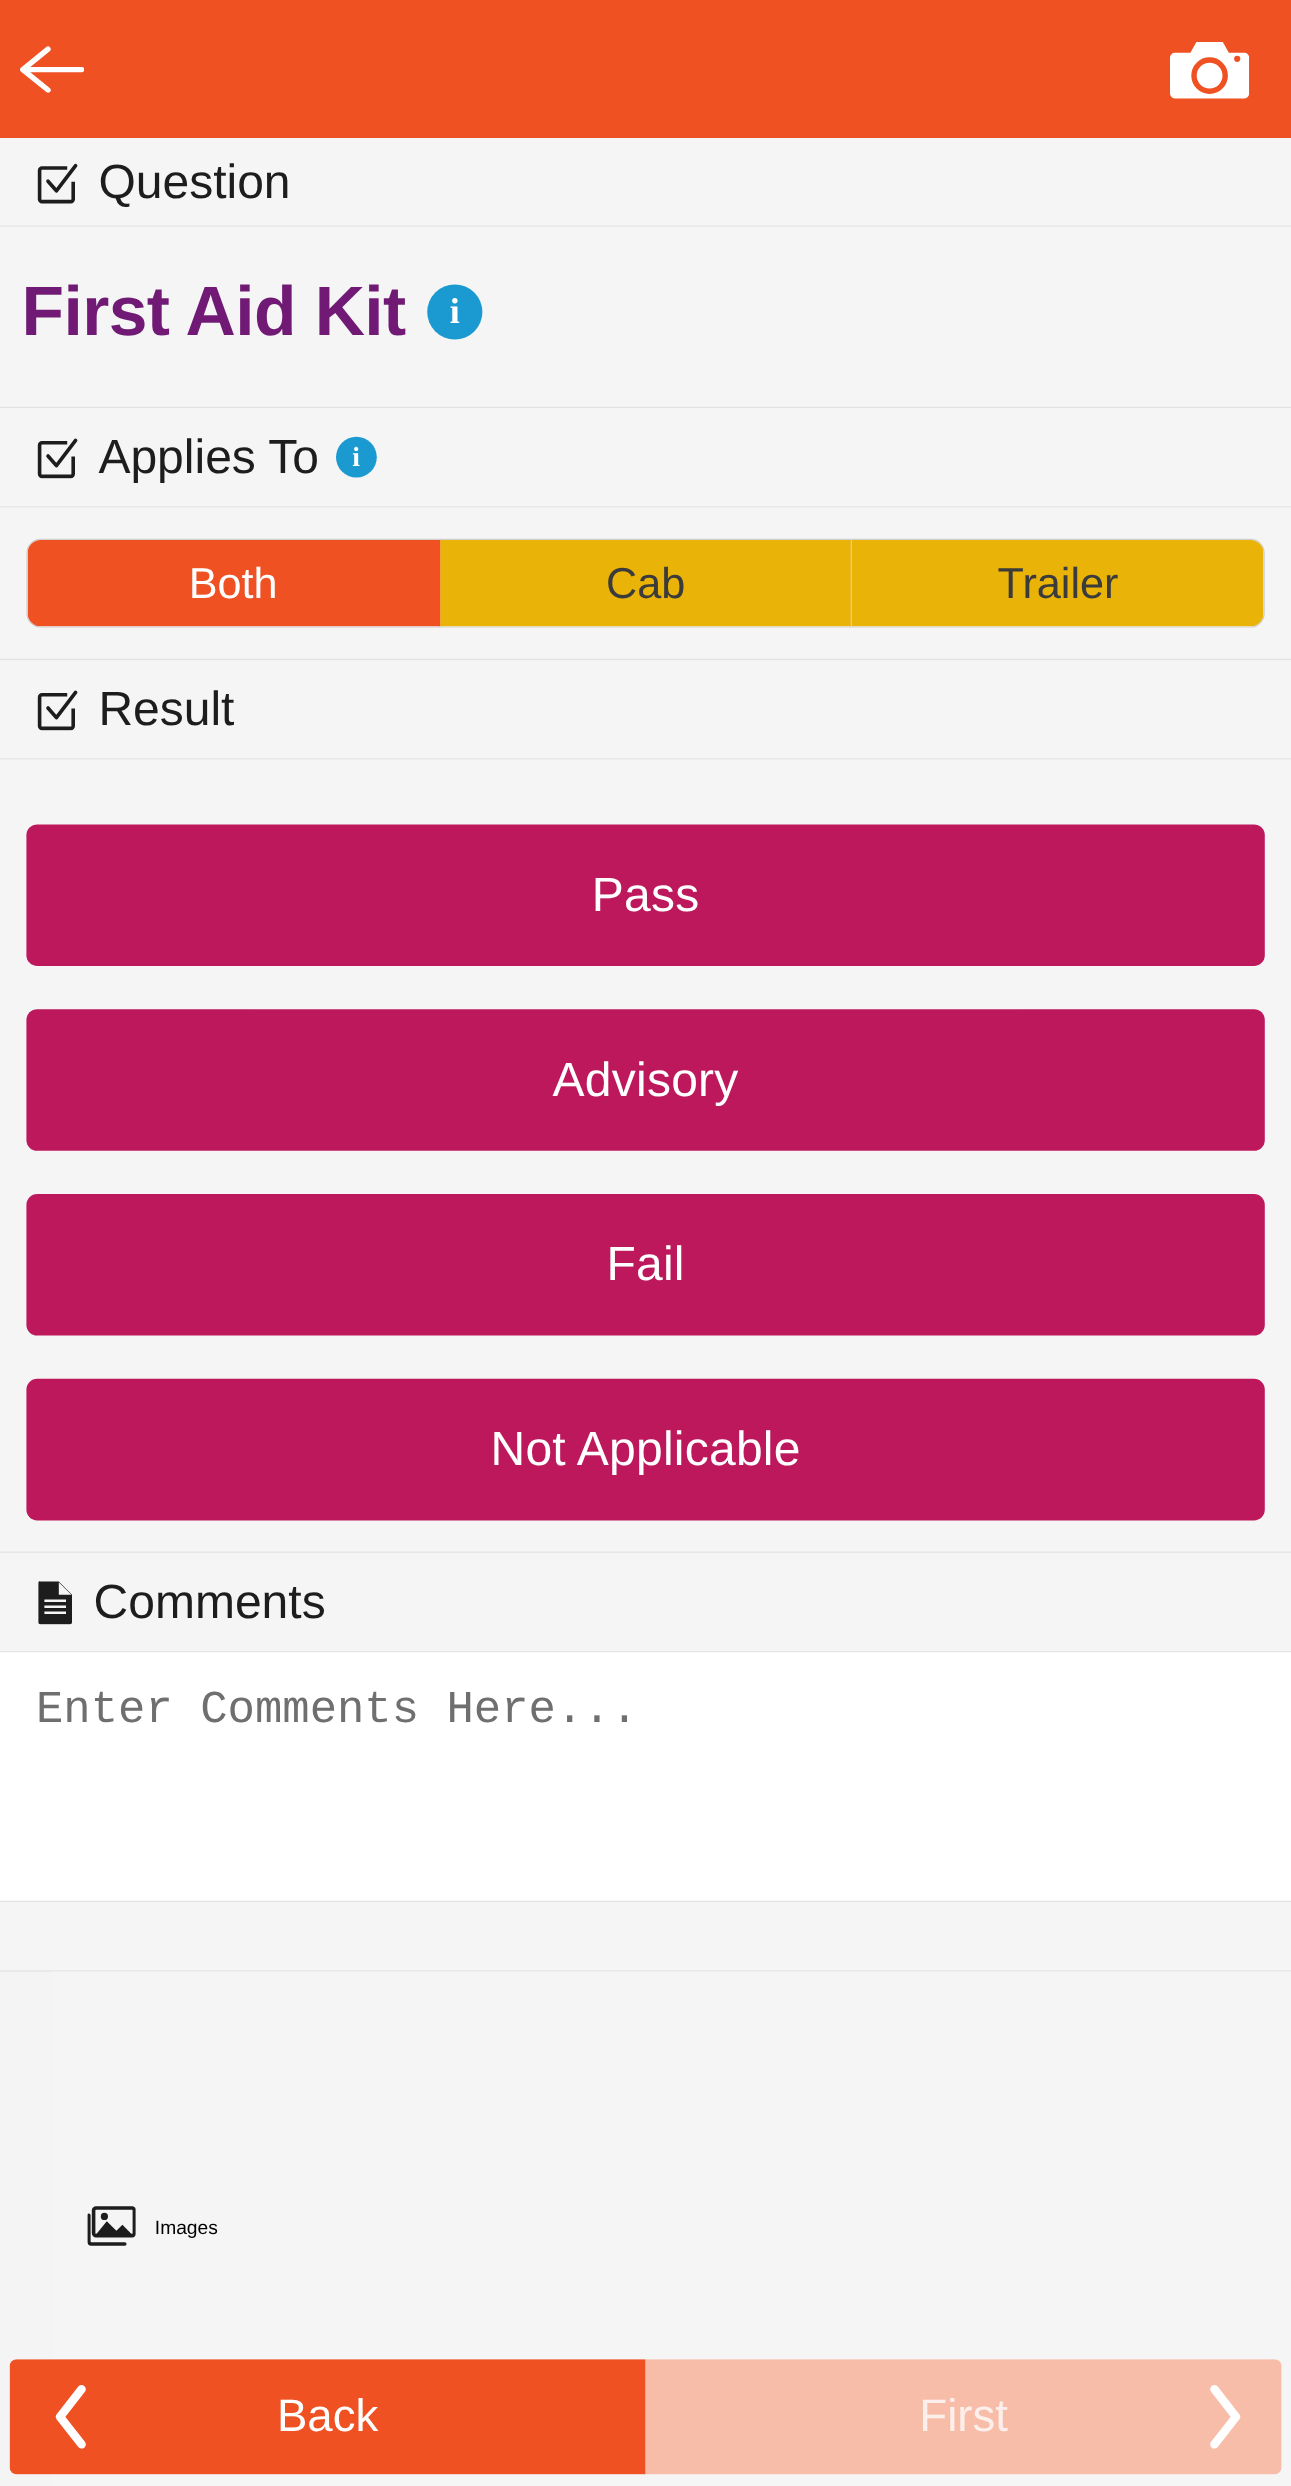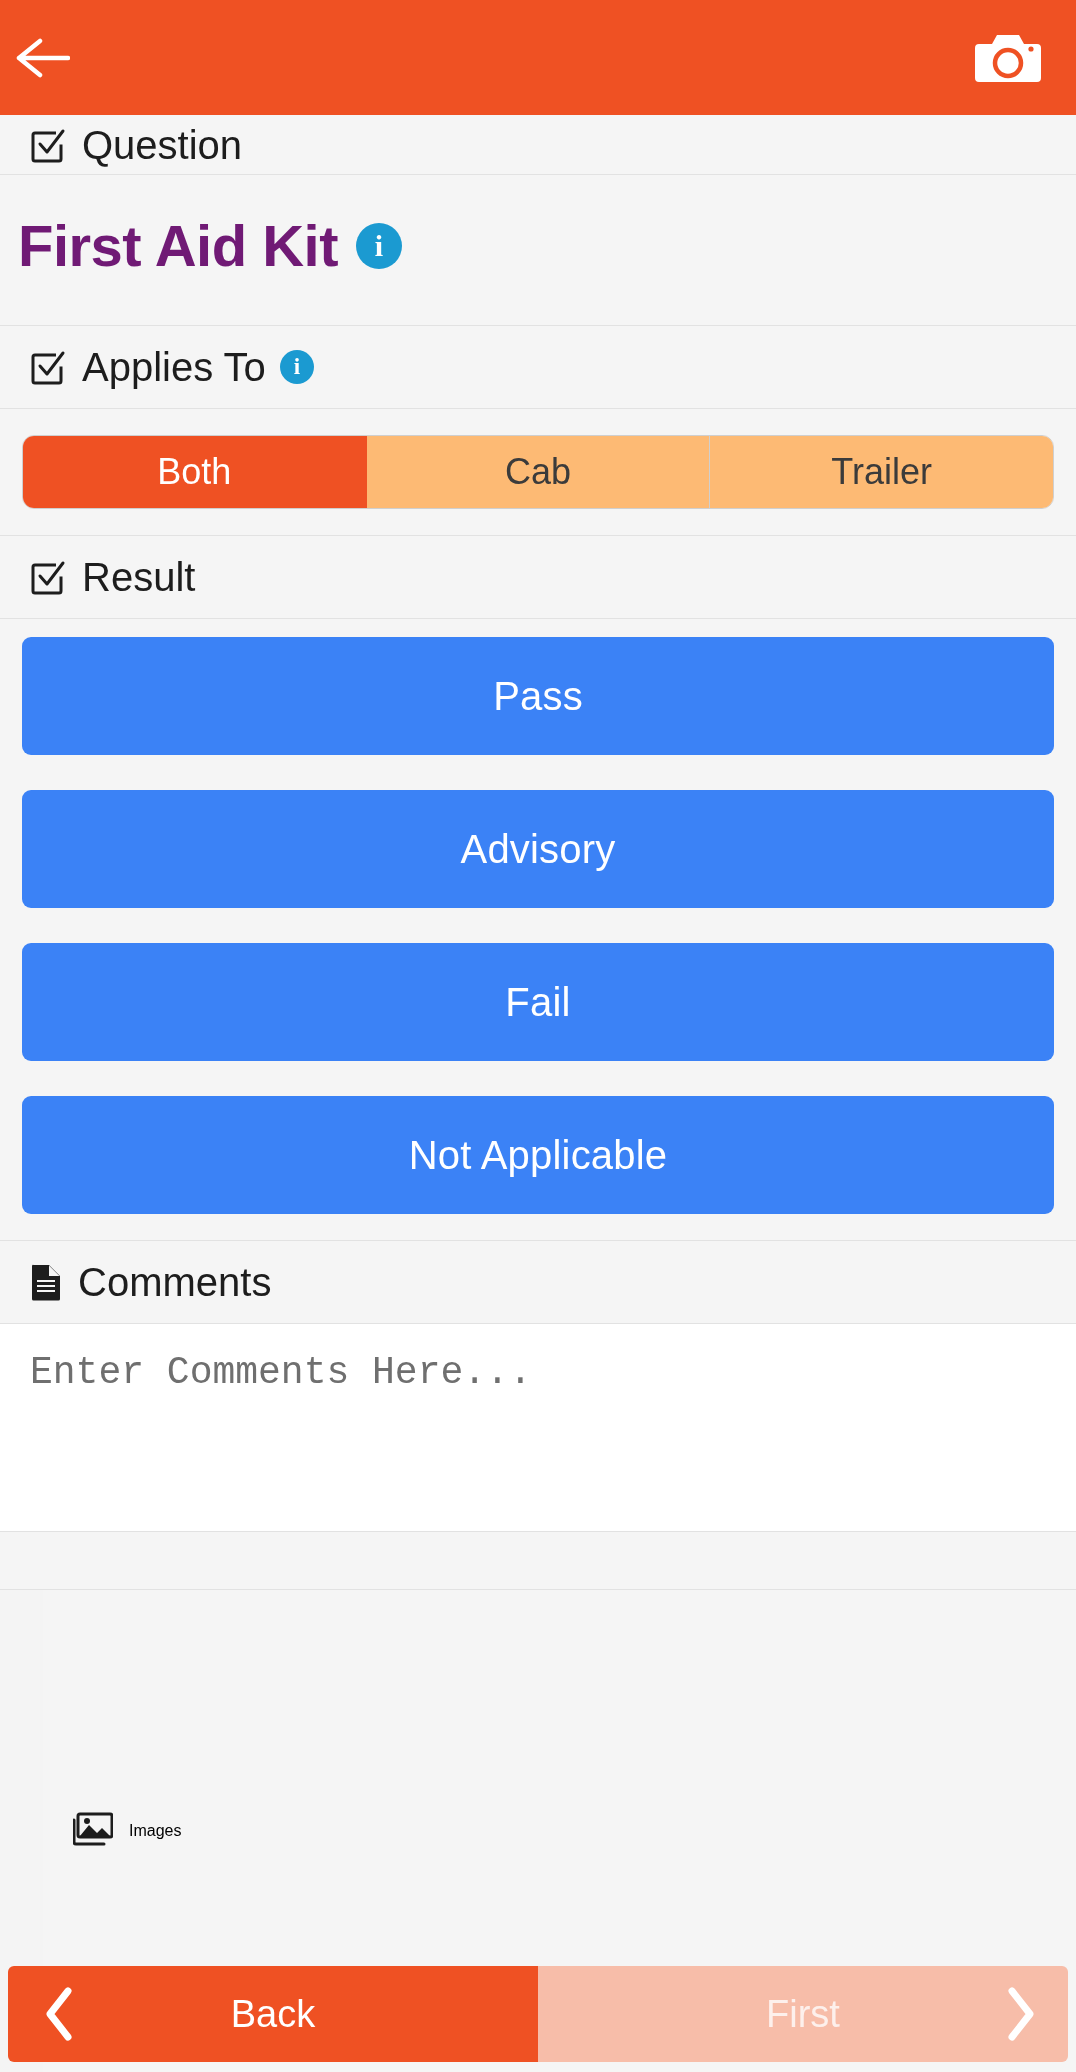--- a/index.html
+++ b/index.html
@@ -71,21 +71,21 @@
   }
   .section-head .s-label {
     font-size: 40px;
     color: #1d1d1d;
     font-family: "Liberation Sans", sans-serif;
     line-height: 1;
     white-space: nowrap;
   }
 
   
-  .section-head.first { border-top: none; height: 60px; }
+  .section-head.first { border-top: none; height: 74px; }
 
   
   .title-block {
     background: #f5f5f5;
     padding: 42px 30px 50px 18px;
     display: flex;
     align-items: center;
     flex: 0 0 auto;
   }
   .title-text {
@@ -133,21 +133,21 @@
     border: 1px solid #cfcfcf;
     background: #ffffff;
   }
   .seg-item {
     flex: 1 1 0;
     display: flex;
     align-items: center;
     justify-content: center;
     font-size: 36px;
     color: #3b3b3b;
-    background: #fdba74;
+    background: #eab308;
     border-right: 1px solid #cfcfcf;
     cursor: pointer;
     user-select: none;
   }
   .seg-item:last-child { border-right: none; }
   .seg-item.active {
     background: #ef5123;
     color: #ffffff;
     border-right-color: #ef5123;
   }
@@ -156,28 +156,29 @@
   .results {
     background: #f5f5f5;
     padding: 18px 22px 26px 22px;
     flex: 0 0 auto;
   }
   .result-btn {
     display: block;
     width: 1032px;
     height: 118px;
     margin-bottom: 35px;
-    background: #3b82f6;
+    background: #be185d;
     color: #ffffff;
     border: none;
     border-radius: 9px;
     font-size: 40px;
     font-family: "Liberation Sans", sans-serif;
     cursor: pointer;
     letter-spacing: 0.2px;
+    margin-top: 36px;
   }
   .result-btn:last-child { margin-bottom: 0; }
 
   
   .comments-area {
     background: #ffffff;
     flex: 0 0 auto;
     height: 208px;
     padding: 26px 30px 0 30px;
     border-bottom: 1px solid #e2e2e2;

